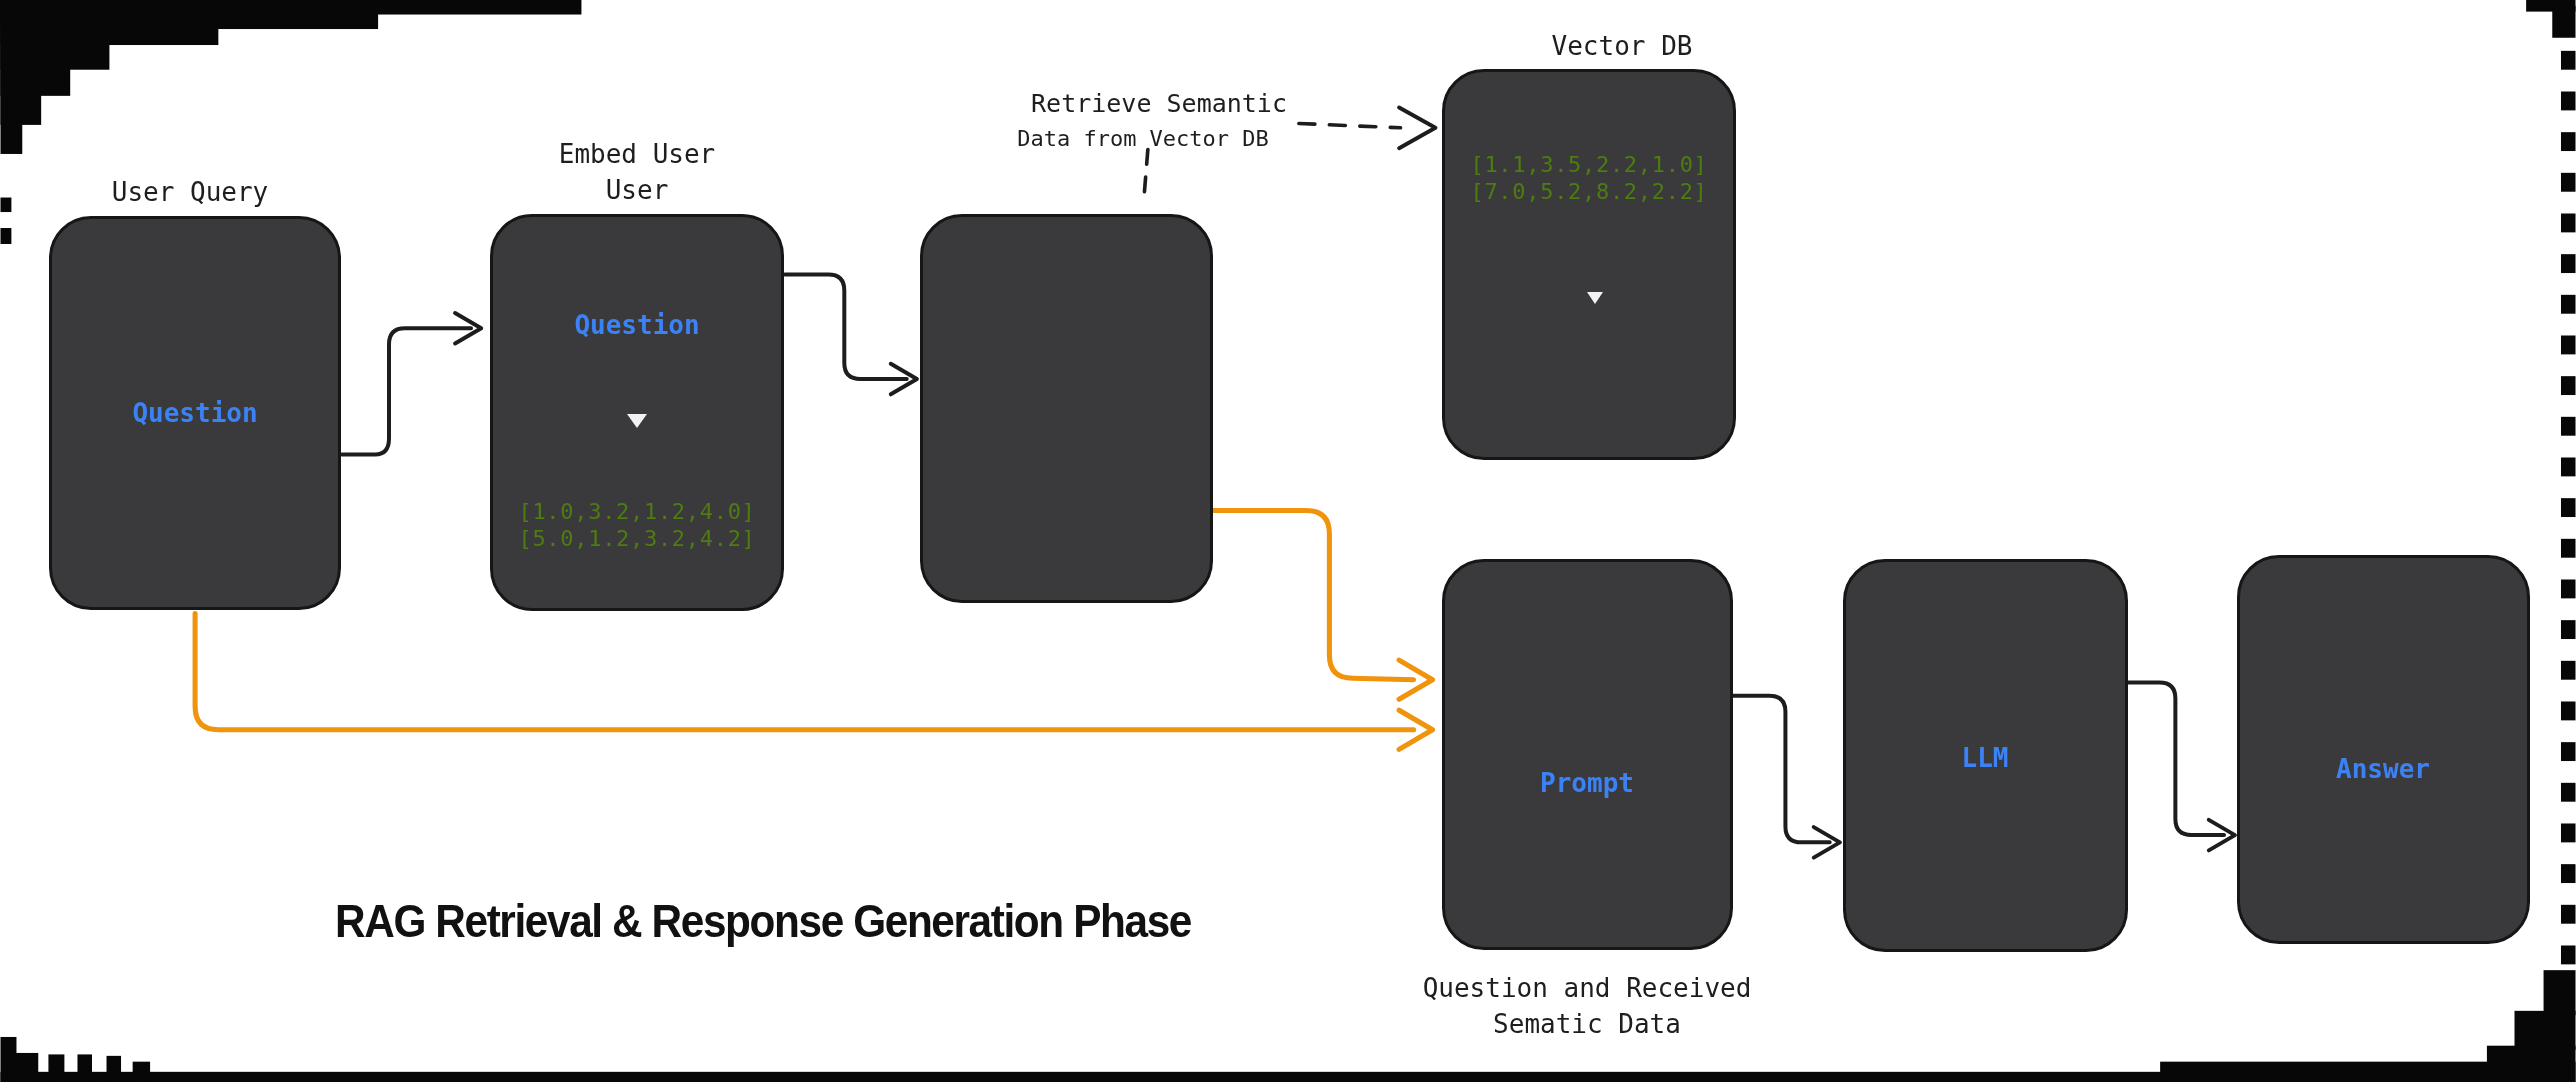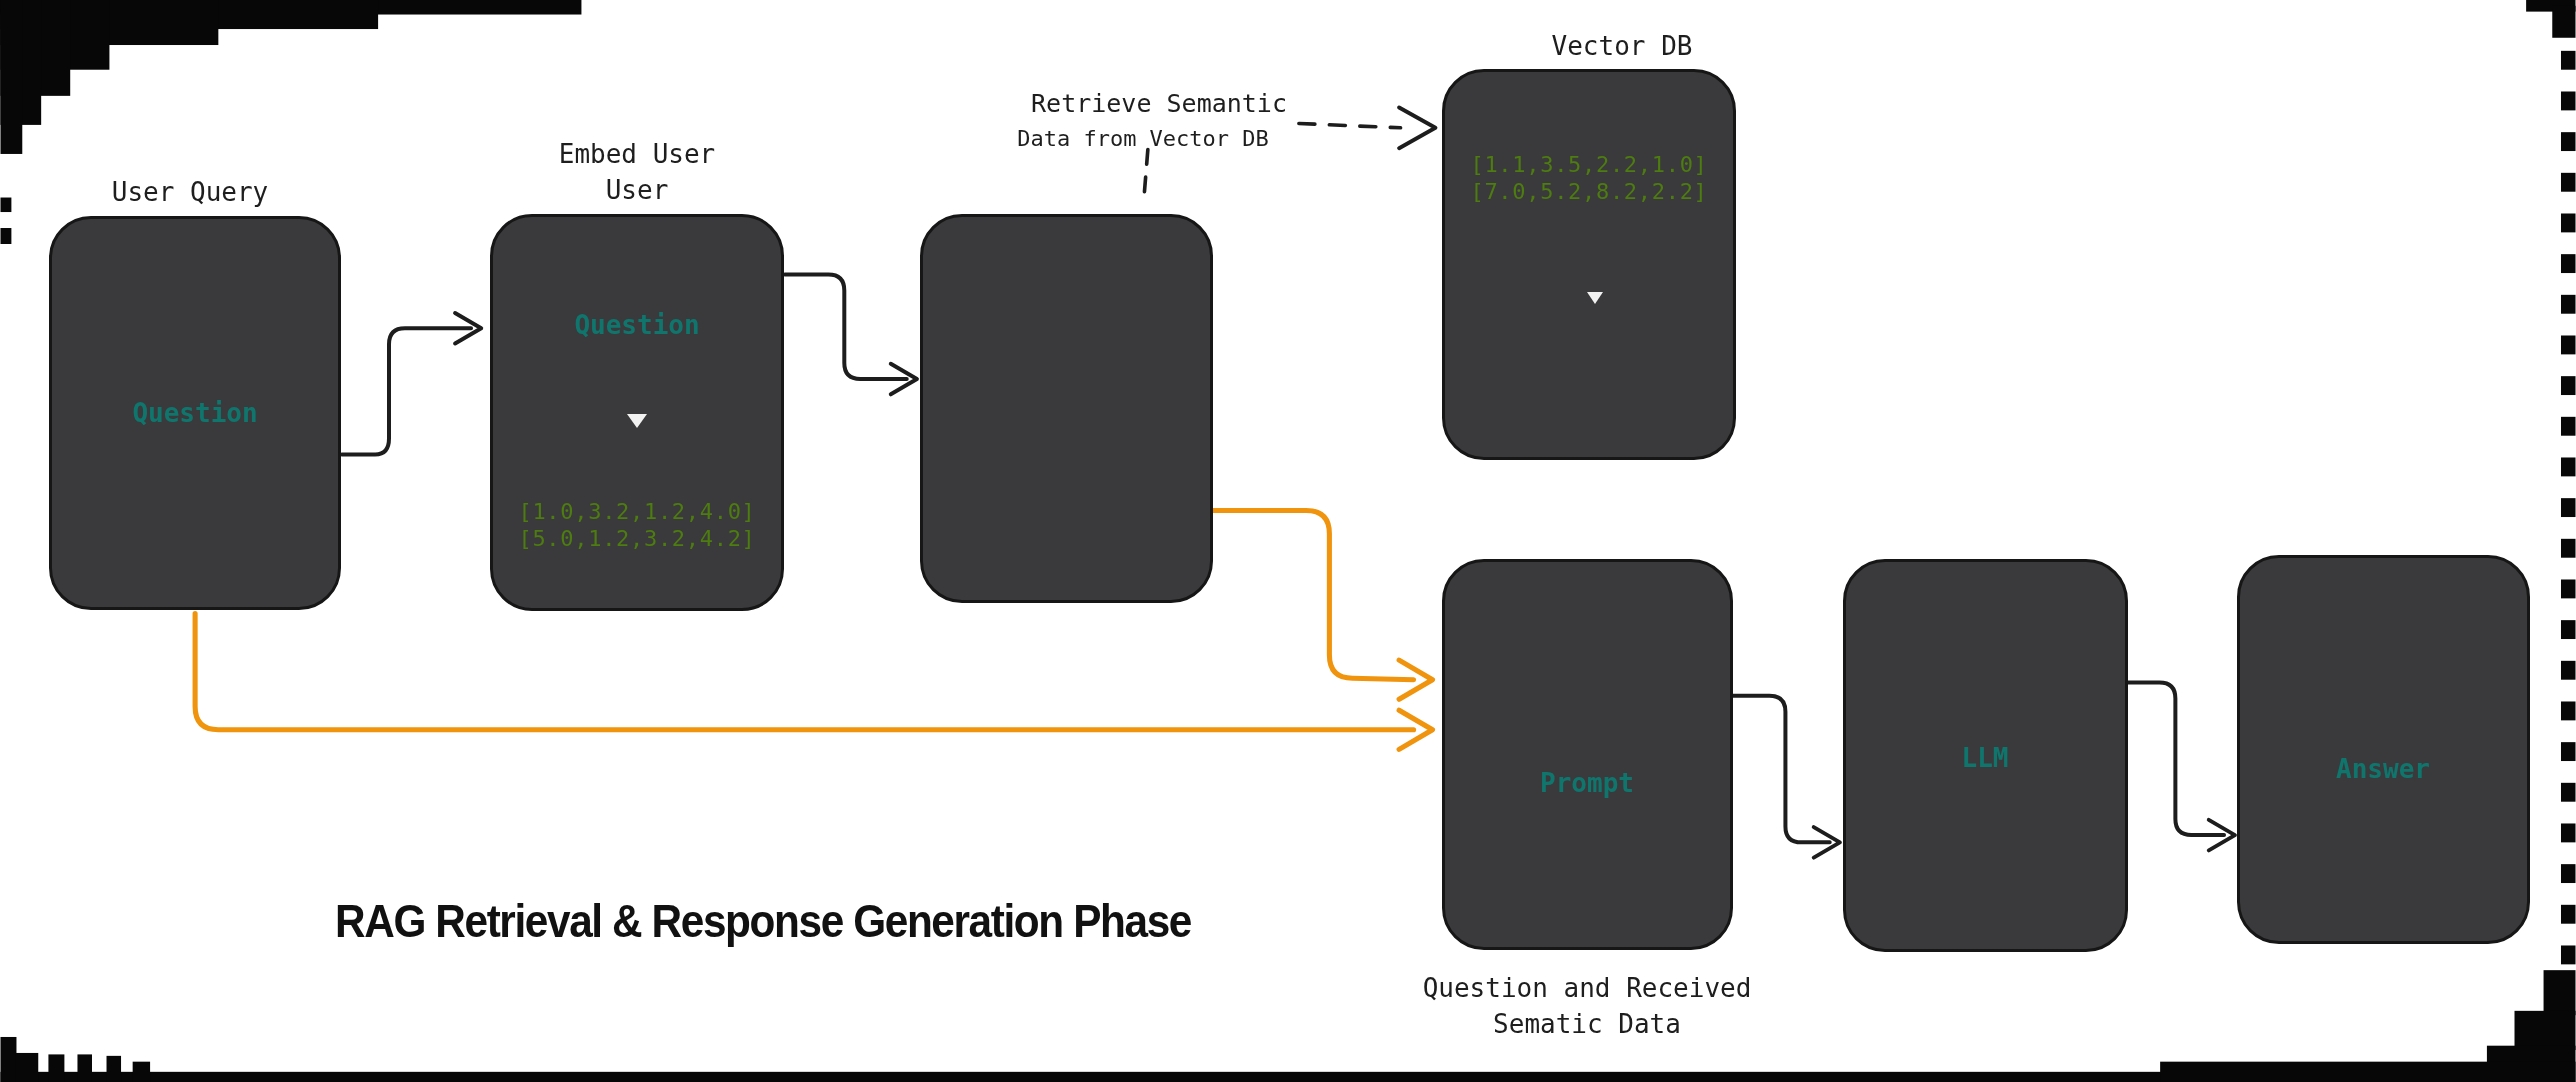--- a/index.html
+++ b/index.html
@@ -1,20 +1,20 @@
 <!DOCTYPE html>
 <html style="font-size:11.6px"><head>
 <meta charset="utf-8">
 <style>
   html,body{margin:0;padding:0;background:#ffffff;}
   .stage{position:relative;width:2576px;height:1082px;background:#ffffff;overflow:hidden;
          font-family:"DejaVu Sans Mono",monospace;}
   #draw-layer{position:absolute;left:0;top:0;width:2576px;height:1082px;}
   .node{position:absolute;background:#3a3a3c;border:3.6px solid #161616;border-radius:42px;box-sizing:border-box;}
-  .node-title{position:absolute;transform:translate(-50%,-50%);color:#0f766e;font-size:26px;font-weight:700;white-space:nowrap;}
+  .node-title{position:absolute;transform:translate(-50%,-50%);color:#3b82f6;font-size:26px;font-weight:700;white-space:nowrap;}
   .vec{position:absolute;transform:translate(-50%,-50%);color:#4d7c0f;font-size:22px;font-weight:400;white-space:nowrap;letter-spacing:0.7px;}
   .caption{position:absolute;transform:translate(-50%,-50%);color:#1e1e1e;font-size:26px;white-space:nowrap;}
   .tri{position:absolute;transform:translate(-50%,-50%);width:0;height:0;border-left:10.2px solid transparent;border-right:10.2px solid transparent;border-top:14.5px solid #f2f2f2;}
   .tri.small{border-left-width:8.7px;border-right-width:8.7px;border-top-width:12.3px;}
   .title{position:absolute;transform:translate(-50%,-50%) scaleX(.92);color:#111111;
          font-family:"Liberation Sans",sans-serif;font-weight:800;font-size:46px;letter-spacing:-1.5px;white-space:nowrap;}
 </style>
 </head>
 <body>
 

